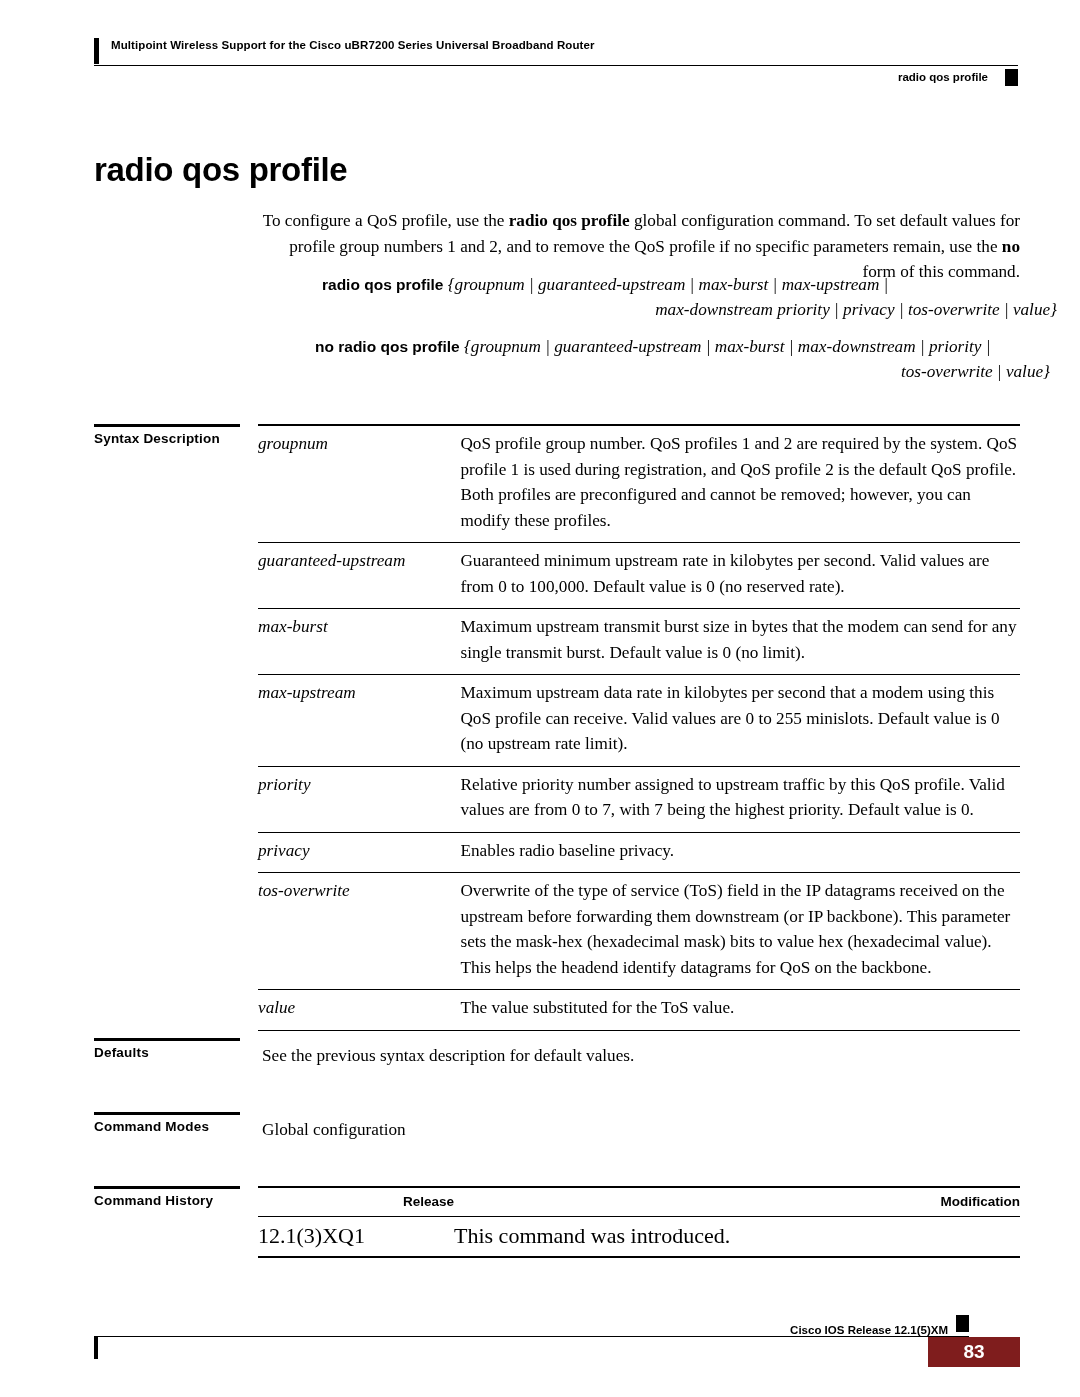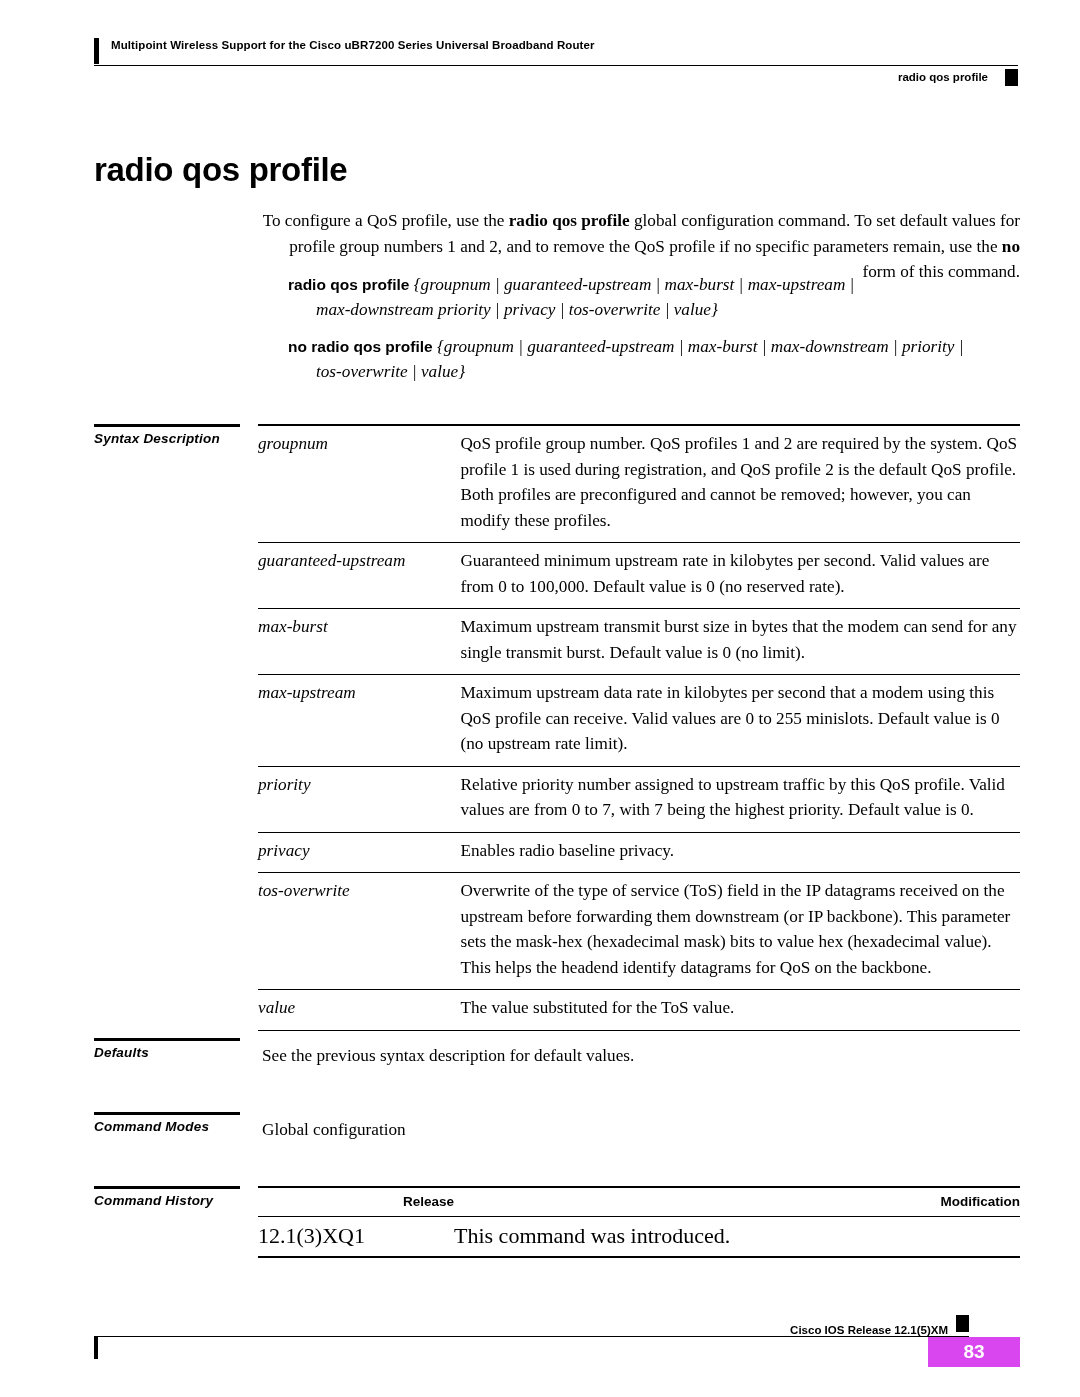--- a/index.html
+++ b/index.html
@@ -110,32 +110,33 @@
   }
   .intro b { font-weight: bold; }
 
   .syntax-block {
     position: absolute;
     left: 288px;
     width: 735px;
     font-size: 17.2px;
     line-height: 25px;
   }
-  #syntax-pos { top: 272px; }
-  #nosyntax-pos { top: 334px; }
+  #syntax-pos { top: 272px; margin-left: 34px; }
+  #nosyntax-pos { top: 334px; margin-left: 27px; }
 
   .syntax-block .cmd {
     font-family: "Liberation Sans", sans-serif;
     font-weight: bold;
     font-size: 15.5px;
   }
   .syntax-block .arg { font-style: italic; }
   .syntax-block .cont {
     display: block;
     padding-left: 28px;
+    text-align: right;
   }
 
   
   .section {
     position: absolute;
     left: 94px;
     width: 926px;
   }
   .sec-label-rule {
     position: absolute;
@@ -147,21 +148,20 @@
   }
   .sec-label {
     position: absolute;
     left: 0;
     top: 7px;
     width: 160px;
     font-family: "Liberation Sans", sans-serif;
     font-weight: bold;
     font-size: 13.5px;
     letter-spacing: 0.2px;
-    font-style: italic;
   }
   .sec-body {
     position: absolute;
     left: 168px;
     top: 5px;
     width: 758px;
     font-size: 17.2px;
     line-height: 25.5px;
   }
 
@@ -256,21 +256,21 @@
     width: 4px;
     height: 22px;
     background: #000;
   }
   .footer-page {
     position: absolute;
     right: 0px;
     top: 19px;
     width: 92px;
     height: 30px;
-    background: #d946ef;
+    background: #7f1d1d;
     color: #fff;
     font-family: "Liberation Sans", sans-serif;
     font-weight: bold;
     font-size: 19px;
     text-align: center;
     line-height: 30px;
   }
 </style>
 </head>
 <body>

